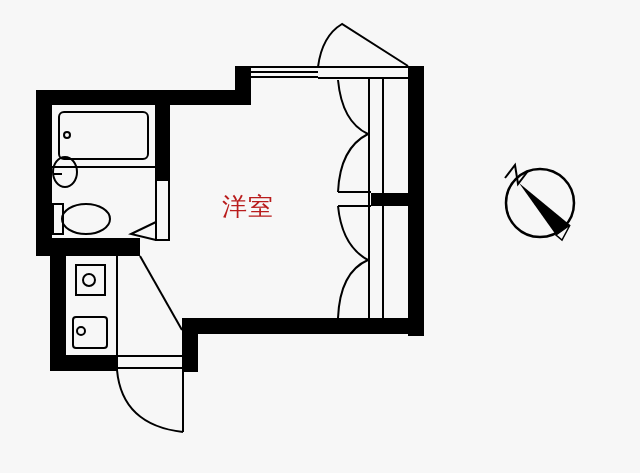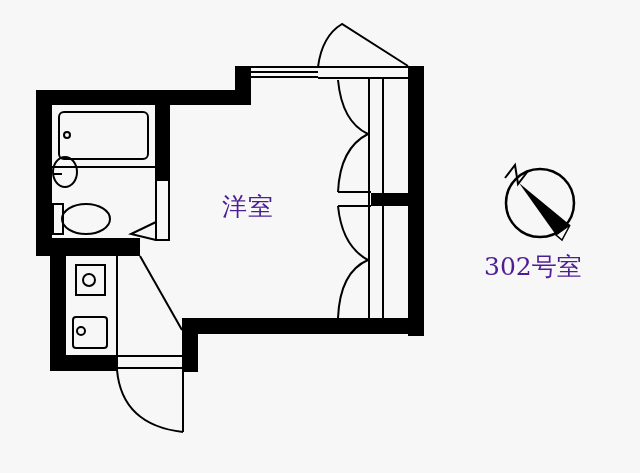--- a/index.html
+++ b/index.html
@@ -1,18 +1,18 @@
 <!DOCTYPE html>
 <html><head>
 <meta charset="utf-8">
 <style>
   html,body{margin:0;padding:0;background:#f7f7f7;}
   #stage{position:relative;width:640px;height:473px;background:#f7f7f7;overflow:hidden;}
   svg{position:absolute;left:0;top:0;}
-  .lbl{position:absolute;color:#4c1d95;font-family:"DejaVu Serif","Liberation Serif",serif;white-space:nowrap;}
+  .lbl{position:absolute;color:#b91c1c;font-family:"DejaVu Serif","Liberation Serif",serif;white-space:nowrap;}
   #room-name{left:222px;top:190px;font-size:25px;letter-spacing:1px;}
   #room-size{left:218px;top:228px;font-size:25px;}
   #unit-num{left:484px;top:250px;font-size:25px;}
   #unit-area{left:486px;top:288px;font-size:25px;}
 </style>
 </head>
 <body>
 
 <div id="stage">
 <svg width="640" height="473" viewBox="0 0 640 473">
@@ -91,14 +91,13 @@
 
   <g>
     <circle cx="540" cy="203" r="34" fill="none" stroke="#000" stroke-width="2.5"></circle>
     <path d="M519 183 L570 225 L556 235 Z" fill="#000"></path>
     <path d="M556 235 L570 225 L562 240 Z" fill="#f7f7f7" stroke="#000" stroke-width="1.5"></path>
     <path d="M505 178 L515 165 L518 184 L528 171" fill="none" stroke="#000" stroke-width="2"></path>
   </g>
 </svg>
 
 <div class="lbl" id="room-name">洋室</div>
-<div class="lbl" id="unit-num">302号室</div>
 </div>
 
 </body></html>

